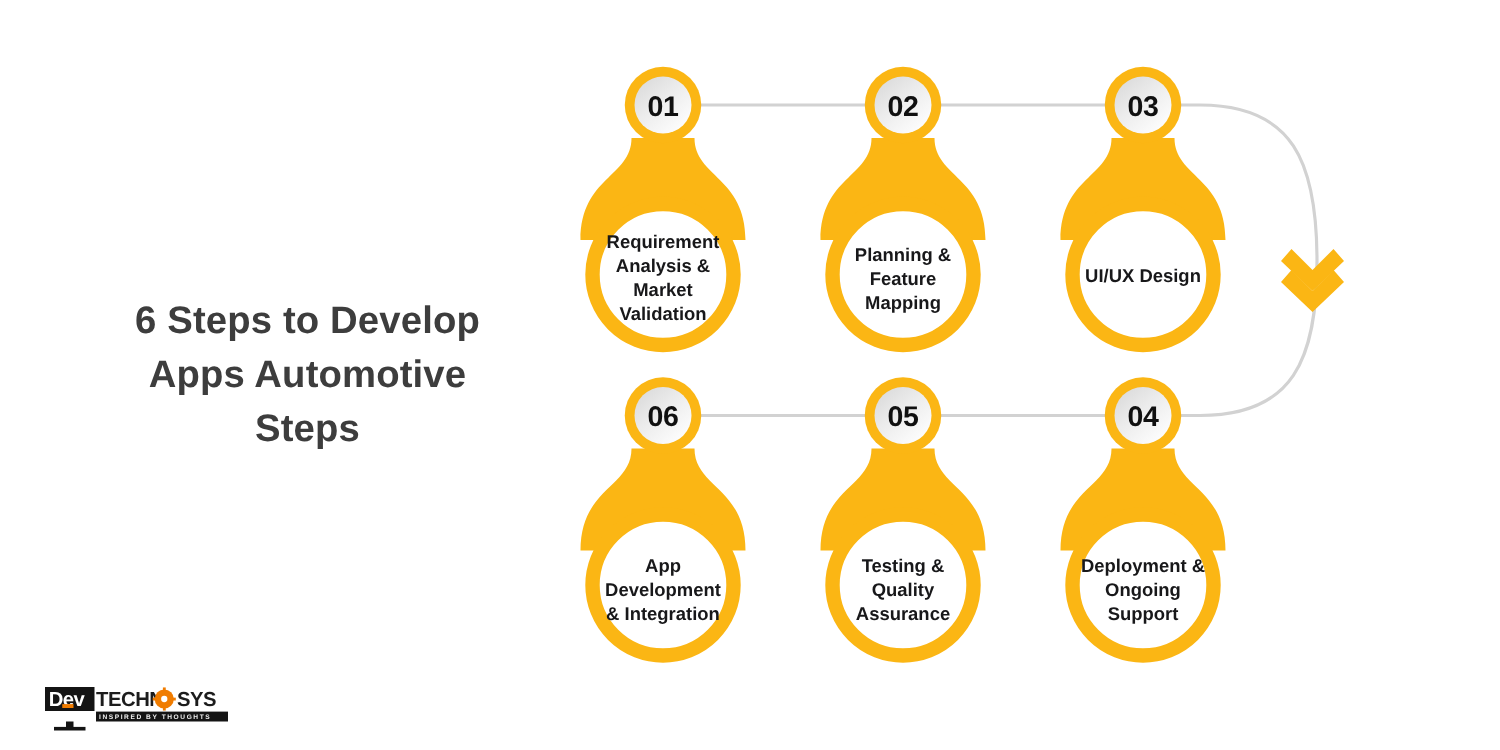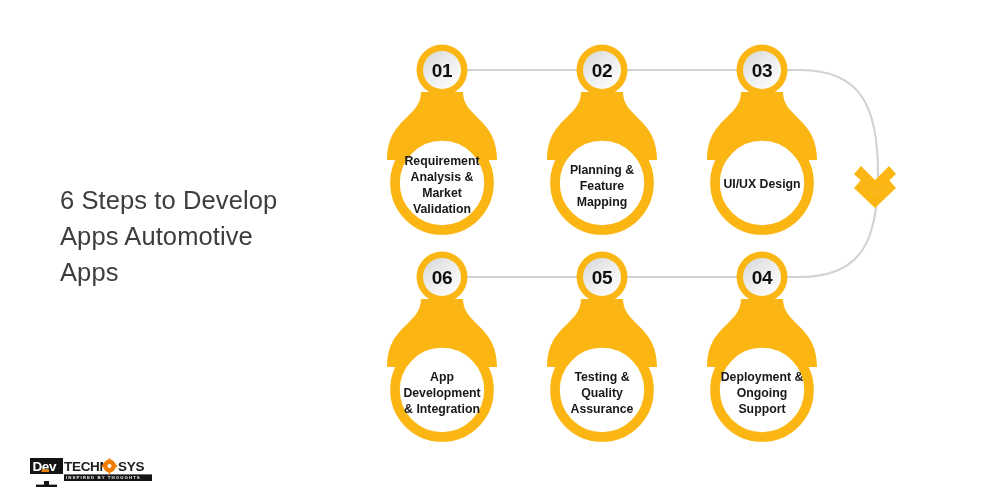--- a/index.html
+++ b/index.html
@@ -20,26 +20,26 @@
     position: relative;
     width: 1000px;
     height: 500px;
     background: #ffffff;
   }
 
   
   #headline {
     position: absolute;
     left: 60px;
-    top: 182px;
+    top: 196px;
     width: 290px;
-    text-align: left;
+    text-align: center;
     font-size: 25.5px;
     line-height: 36px;
-    font-weight: 400;
+    font-weight: 700;
     color: #3d3d3d;
     letter-spacing: 0.1px;
   }
 
   
   #diagram {
     position: absolute;
     left: 0;
     top: 0;
     width: 1000px;
@@ -90,21 +90,21 @@
   }
 </style>
 </head>
 <body>
 
 <div id="canvas">
 
   <div id="headline">
     <div>6 Steps to Develop</div>
     <div>Apps Automotive</div>
-    <div>Apps</div>
+    <div>Steps</div>
   </div>
 
   <svg id="diagram" viewBox="0 0 1000 500">
     <defs>
       <linearGradient id="badgeGrad" x1="0" y1="0" x2="0.85" y2="1">
         <stop offset="0%" stop-color="#d6d6d6"></stop>
         <stop offset="45%" stop-color="#ebebeb"></stop>
         <stop offset="100%" stop-color="#ffffff"></stop>
       </linearGradient>
     </defs>

